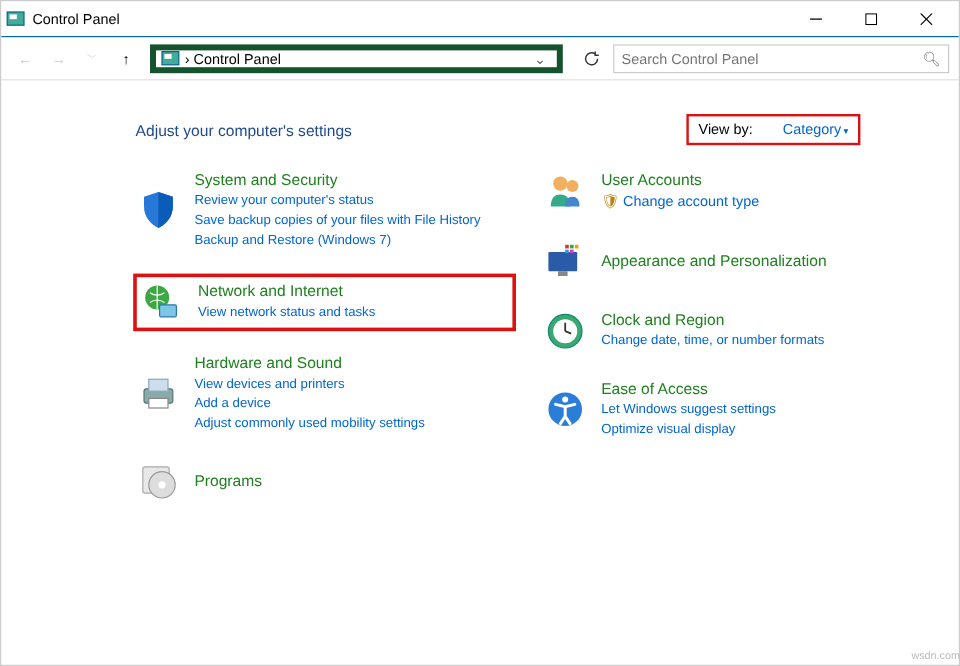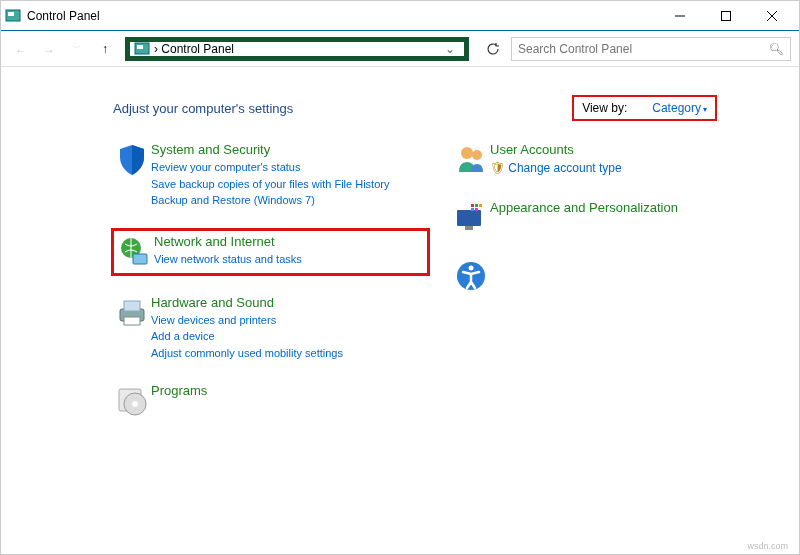--- a/index.html
+++ b/index.html
@@ -28,28 +28,28 @@
     .content { padding: 28px 30px; }
     .header-row { display: flex; align-items: center; margin: 0 0 18px 82px; }
     .page-title { color: #1e4a8a; font-size: 13px; flex: 1; }
     .viewby-box { display: flex; align-items: center; gap: 25px; border: 2px solid #d11; padding: 4px 8px; margin-right: 52px; }
     .viewby-val { color: #0066cc; cursor: pointer; }
     .dd-caret { color: #0066cc; font-size: 8px; margin-left: 2px; }
     
     .columns { display: flex; gap: 20px; }
     .col { flex: 1; }
     
-    .cat { display: flex; gap: 1px; margin-bottom: 16px; padding: 3px; }
+    .cat { display: flex; gap: 12px; margin-bottom: 16px; padding: 3px; align-items: center; }
     .cat.boxed { border: 3px solid #d11; }
     .cat-icon { width: 36px; height: 36px; flex-shrink: 0; }
     .cat-body { flex: 1; }
     .cat-title { color: #208020; font-size: 13px; cursor: pointer; margin-bottom: 2px; }
     .cat-link { color: #0066cc; font-size: 11px; cursor: pointer; display: block; line-height: 1.5; }
     
-    .watermark { position: absolute; bottom: 4px; right: 12px; font-size: 9px; color: #bbb; }
+    .watermark { position: absolute; bottom: 4px; right: 0; font-size: 9px; color: #bbb; }
   </style>
 </head>
 <body>
 
 <div class="titlebar">
   <svg class="titlebar-icon" viewBox="0 0 16 16">
       <rect x="1" y="2" width="14" height="11" fill="#4a9" stroke="#068"></rect>
       <rect x="3" y="4" width="6" height="4" fill="#fff"></rect>
     </svg>
   <span class="titlebar-text">Control Panel</span>
@@ -187,26 +187,43 @@
             <rect x="26" y="4" width="3" height="3" fill="#f90"></rect>
             <rect x="18" y="8" width="3" height="3" fill="#39d"></rect>
             <rect x="22" y="8" width="3" height="3" fill="#d3d"></rect>
             <rect x="12" y="26" width="8" height="4" fill="#888"></rect>
           </svg>
         <div class="cat-body">
           <div class="cat-title">Appearance and Personalization</div>
         </div>
       </div>
 
+      <div class="cat">
+        <svg class="cat-icon" viewBox="0 0 36 36">
+            <circle cx="18" cy="18" r="14" fill="#3aa870" stroke="#187"></circle>
+            <circle cx="18" cy="18" r="10" fill="#fff"></circle>
+            <line x1="18" y1="18" x2="18" y2="11" stroke="#333" stroke-width="1.5"></line>
+            <line x1="18" y1="18" x2="23" y2="20" stroke="#333" stroke-width="1.5"></line>
+          </svg>
+        <div class="cat-body">
+          <div class="cat-title">Clock and Region</div>
+          <a class="cat-link">Change date, time, or number formats</a>
+        </div>
+      </div>
 
       <div class="cat">
         <svg class="cat-icon" viewBox="0 0 36 36">
             <circle cx="18" cy="18" r="14" fill="#2a7ed8"></circle>
             <circle cx="18" cy="10" r="2.5" fill="#fff"></circle>
             <path d="M10 14l8 2 8-2M18 16v8l-4 6M18 24l4 6" stroke="#fff" stroke-width="2.5" fill="none" stroke-linecap="round"></path>
           </svg>
+        <div class="cat-body">
+          <div class="cat-title">Ease of Access</div>
+          <a class="cat-link">Let Windows suggest settings</a>
+          <a class="cat-link">Optimize visual display</a>
+        </div>
       </div>
 
     </div>
   </div>
 </div>
 
 <div class="watermark">wsdn.com</div>
 
 </body></html>

